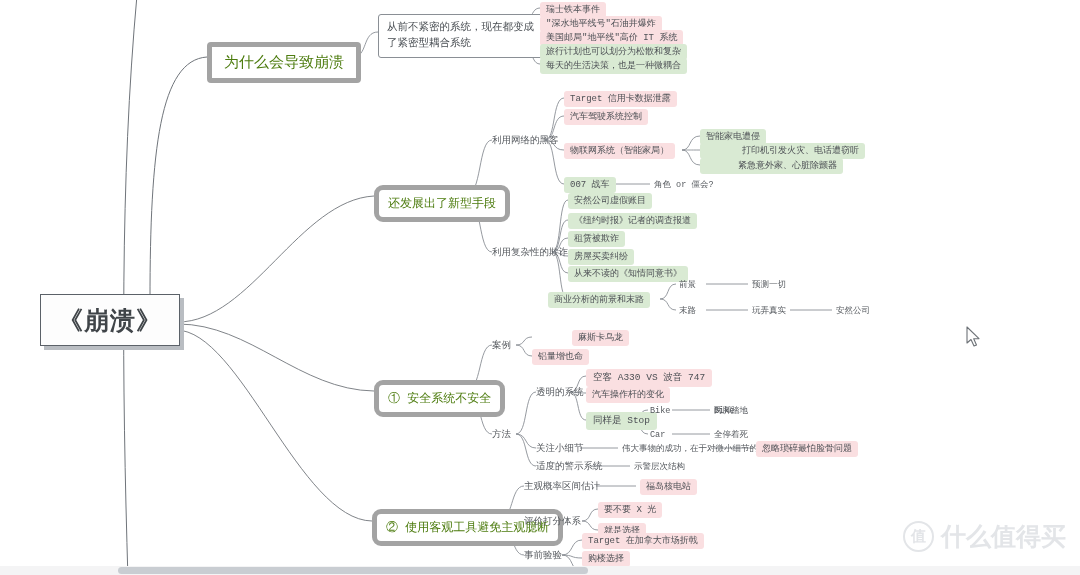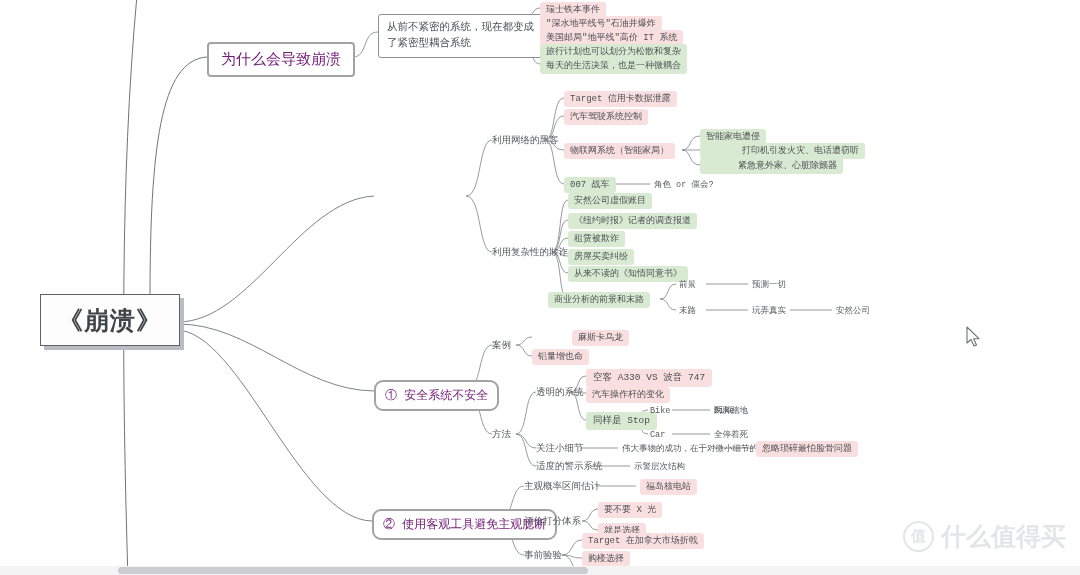--- a/index.html
+++ b/index.html
@@ -16,22 +16,22 @@
   
   .root{
     left:40px;top:294px;width:140px;height:52px;
     border:1px solid #5b6168;background:#fdfdfd;
     box-shadow:4px 4px 0 0 #b9bdc2;
     display:flex;align-items:center;justify-content:center;
     font-size:25px;font-weight:bold;color:#3f4448;letter-spacing:1px;
   }
   
   .l1{
-    border:2px solid #a3a3a3;border-radius:4px;background:#ffffff;
-    padding:6px 12px;font-size:15px;color:#701a75;
+    border:5px solid #a3a3a3;border-radius:4px;background:#ffffff;
+    padding:6px 12px;font-size:15px;color:#4d7c0f;
     display:flex;align-items:flex-end;
   }
   .l1.small{font-size:12px;padding:5px 9px;border-radius:9px;}
   
   .l2box{
     border:1px solid #8a8f95;border-radius:3px;background:#fff;
     padding:5px 8px;font-size:10.5px;color:#4a4f54;line-height:1.5;
     white-space:normal;
   }
   
@@ -174,20 +174,23 @@
   <div class="node l2box" style="left:378px;top:14px;width:170px;">
     <span>从前不紧密的系统，现在都变成了紧密型耦合系统</span>
   </div>
 
   <div class="node chip pink" style="left:540px;top:2px;">瑞士铁本事件</div>
   <div class="node chip pink" style="left:540px;top:16px;">"深水地平线号"石油井爆炸</div>
   <div class="node chip pink" style="left:540px;top:30px;">美国邮局"地平线"高价 IT 系统</div>
   <div class="node chip green" style="left:540px;top:44px;">旅行计划也可以划分为松散和复杂</div>
   <div class="node chip green" style="left:540px;top:58px;">每天的生活决策，也是一种微耦合</div>
 
+  <div class="node l1 small" style="left:374px;top:185px;">
+    <span>还发展出了新型手段</span>
+  </div>
 
   <div class="node plain" style="left:492px;top:135px;">利用网络的黑客</div>
   <div class="node plain" style="left:492px;top:247px;">利用复杂性的欺诈</div>
 
   <div class="node chip pink" style="left:564px;top:91px;">Target 信用卡数据泄露</div>
   <div class="node chip pink" style="left:564px;top:109px;">汽车驾驶系统控制</div>
   <div class="node chip pink" style="left:564px;top:143px;">物联网系统（智能家局）</div>
   <div class="node chip green" style="left:564px;top:177px;">007 战车</div>
   <div class="node plain sm" style="left:654px;top:180px;">角色 or 僵会?</div>
 

